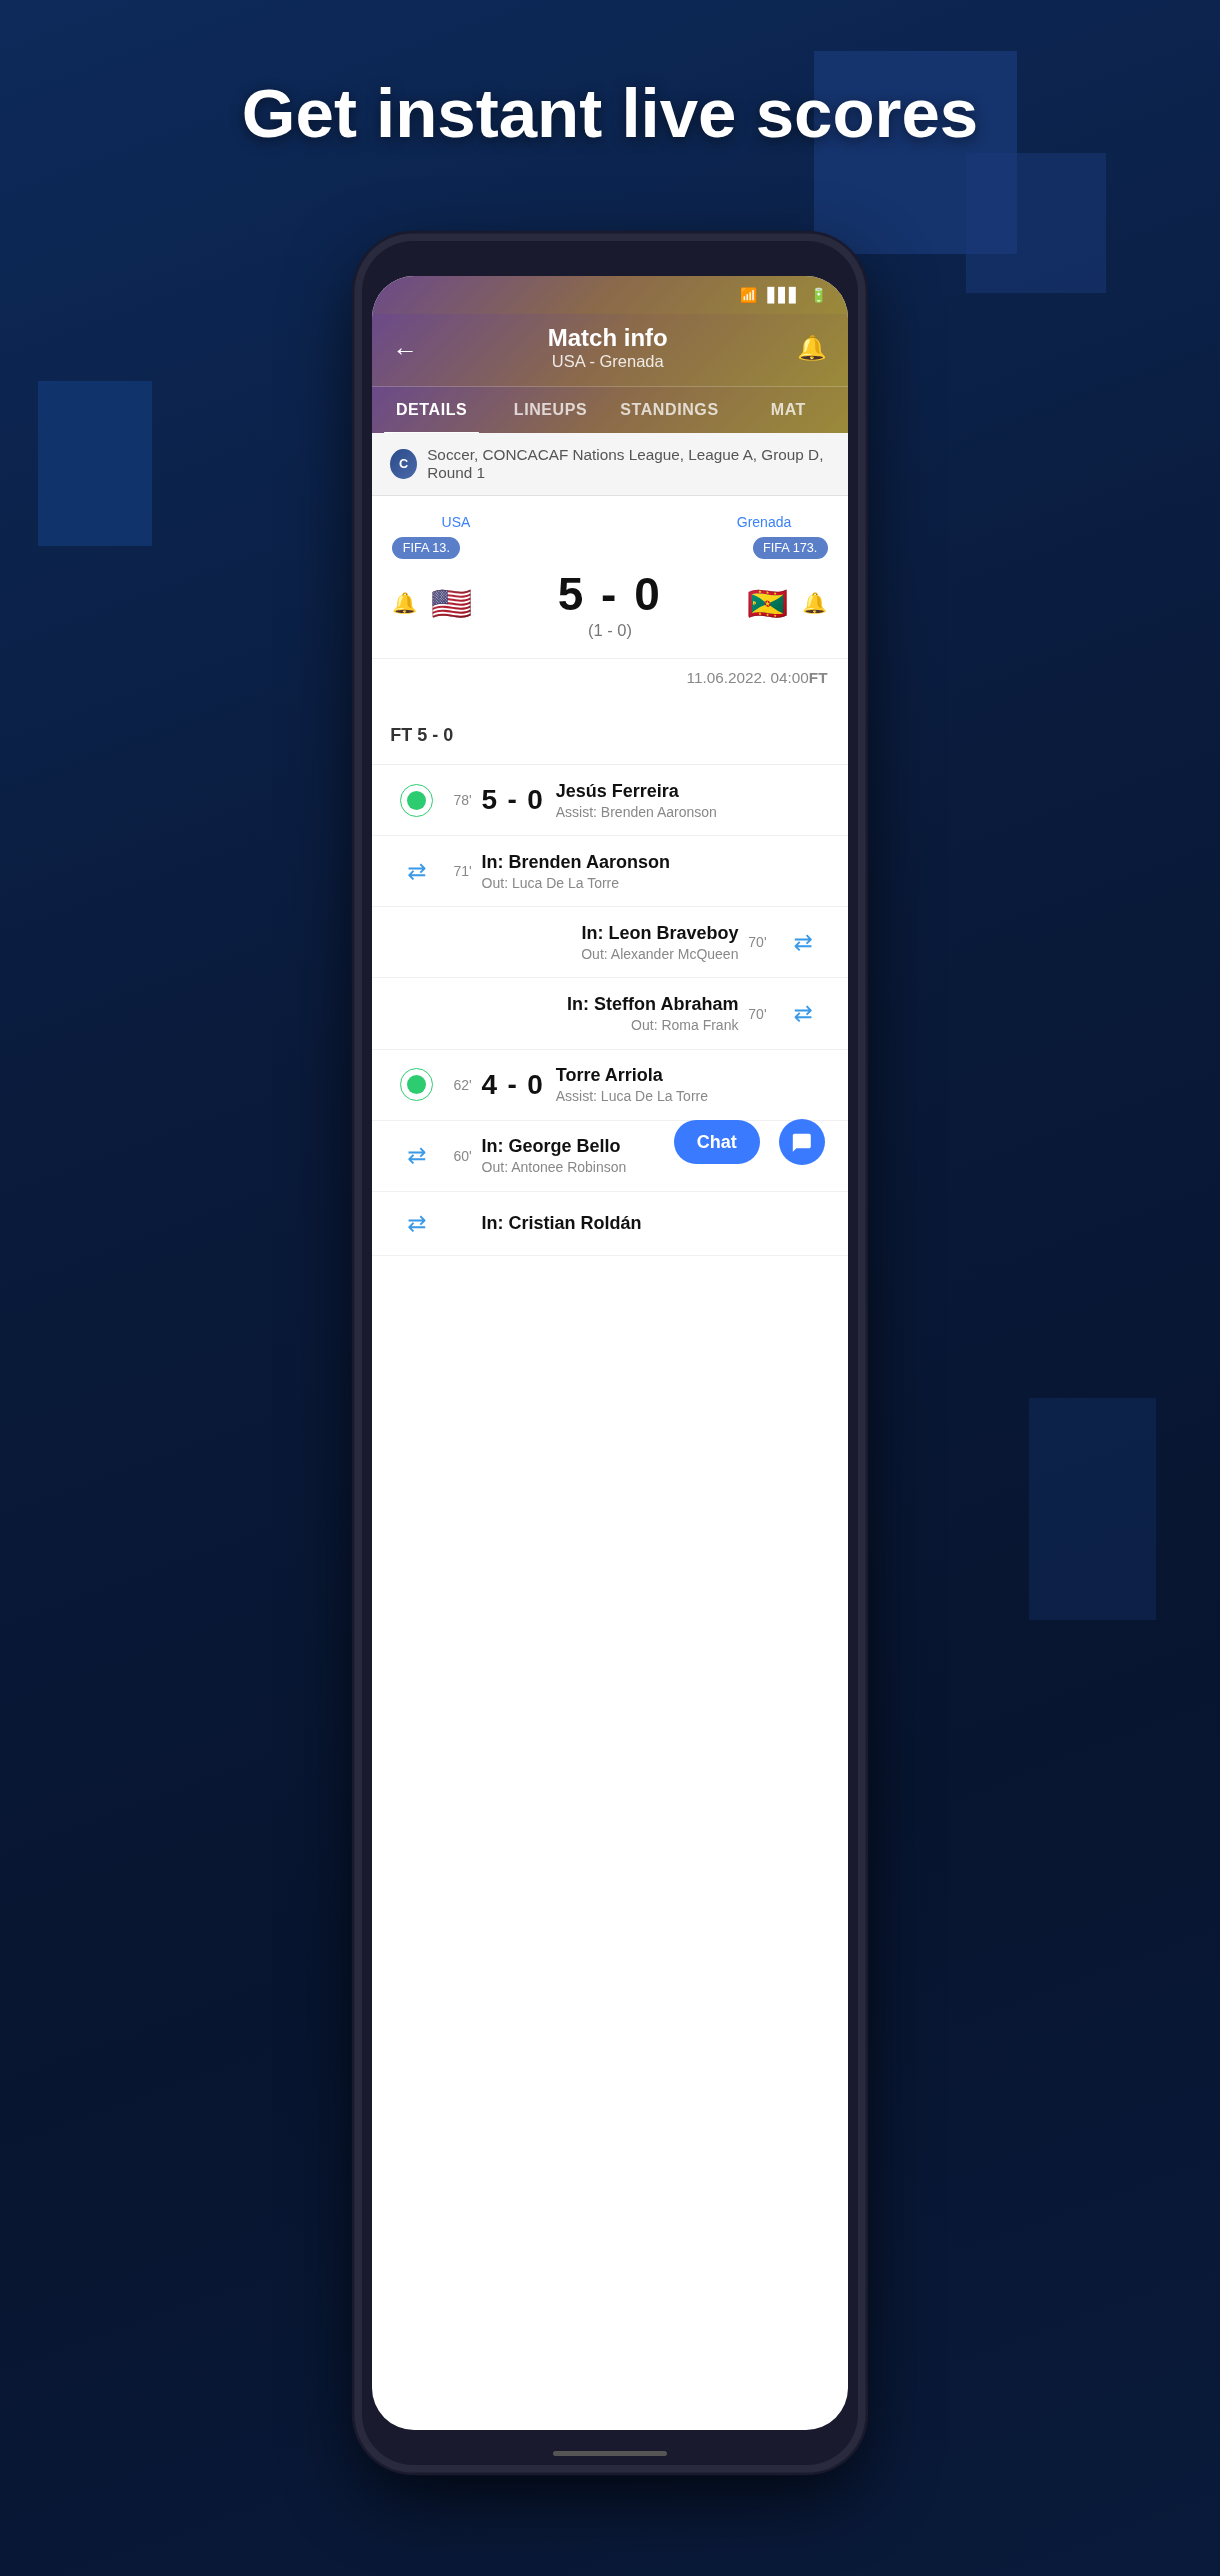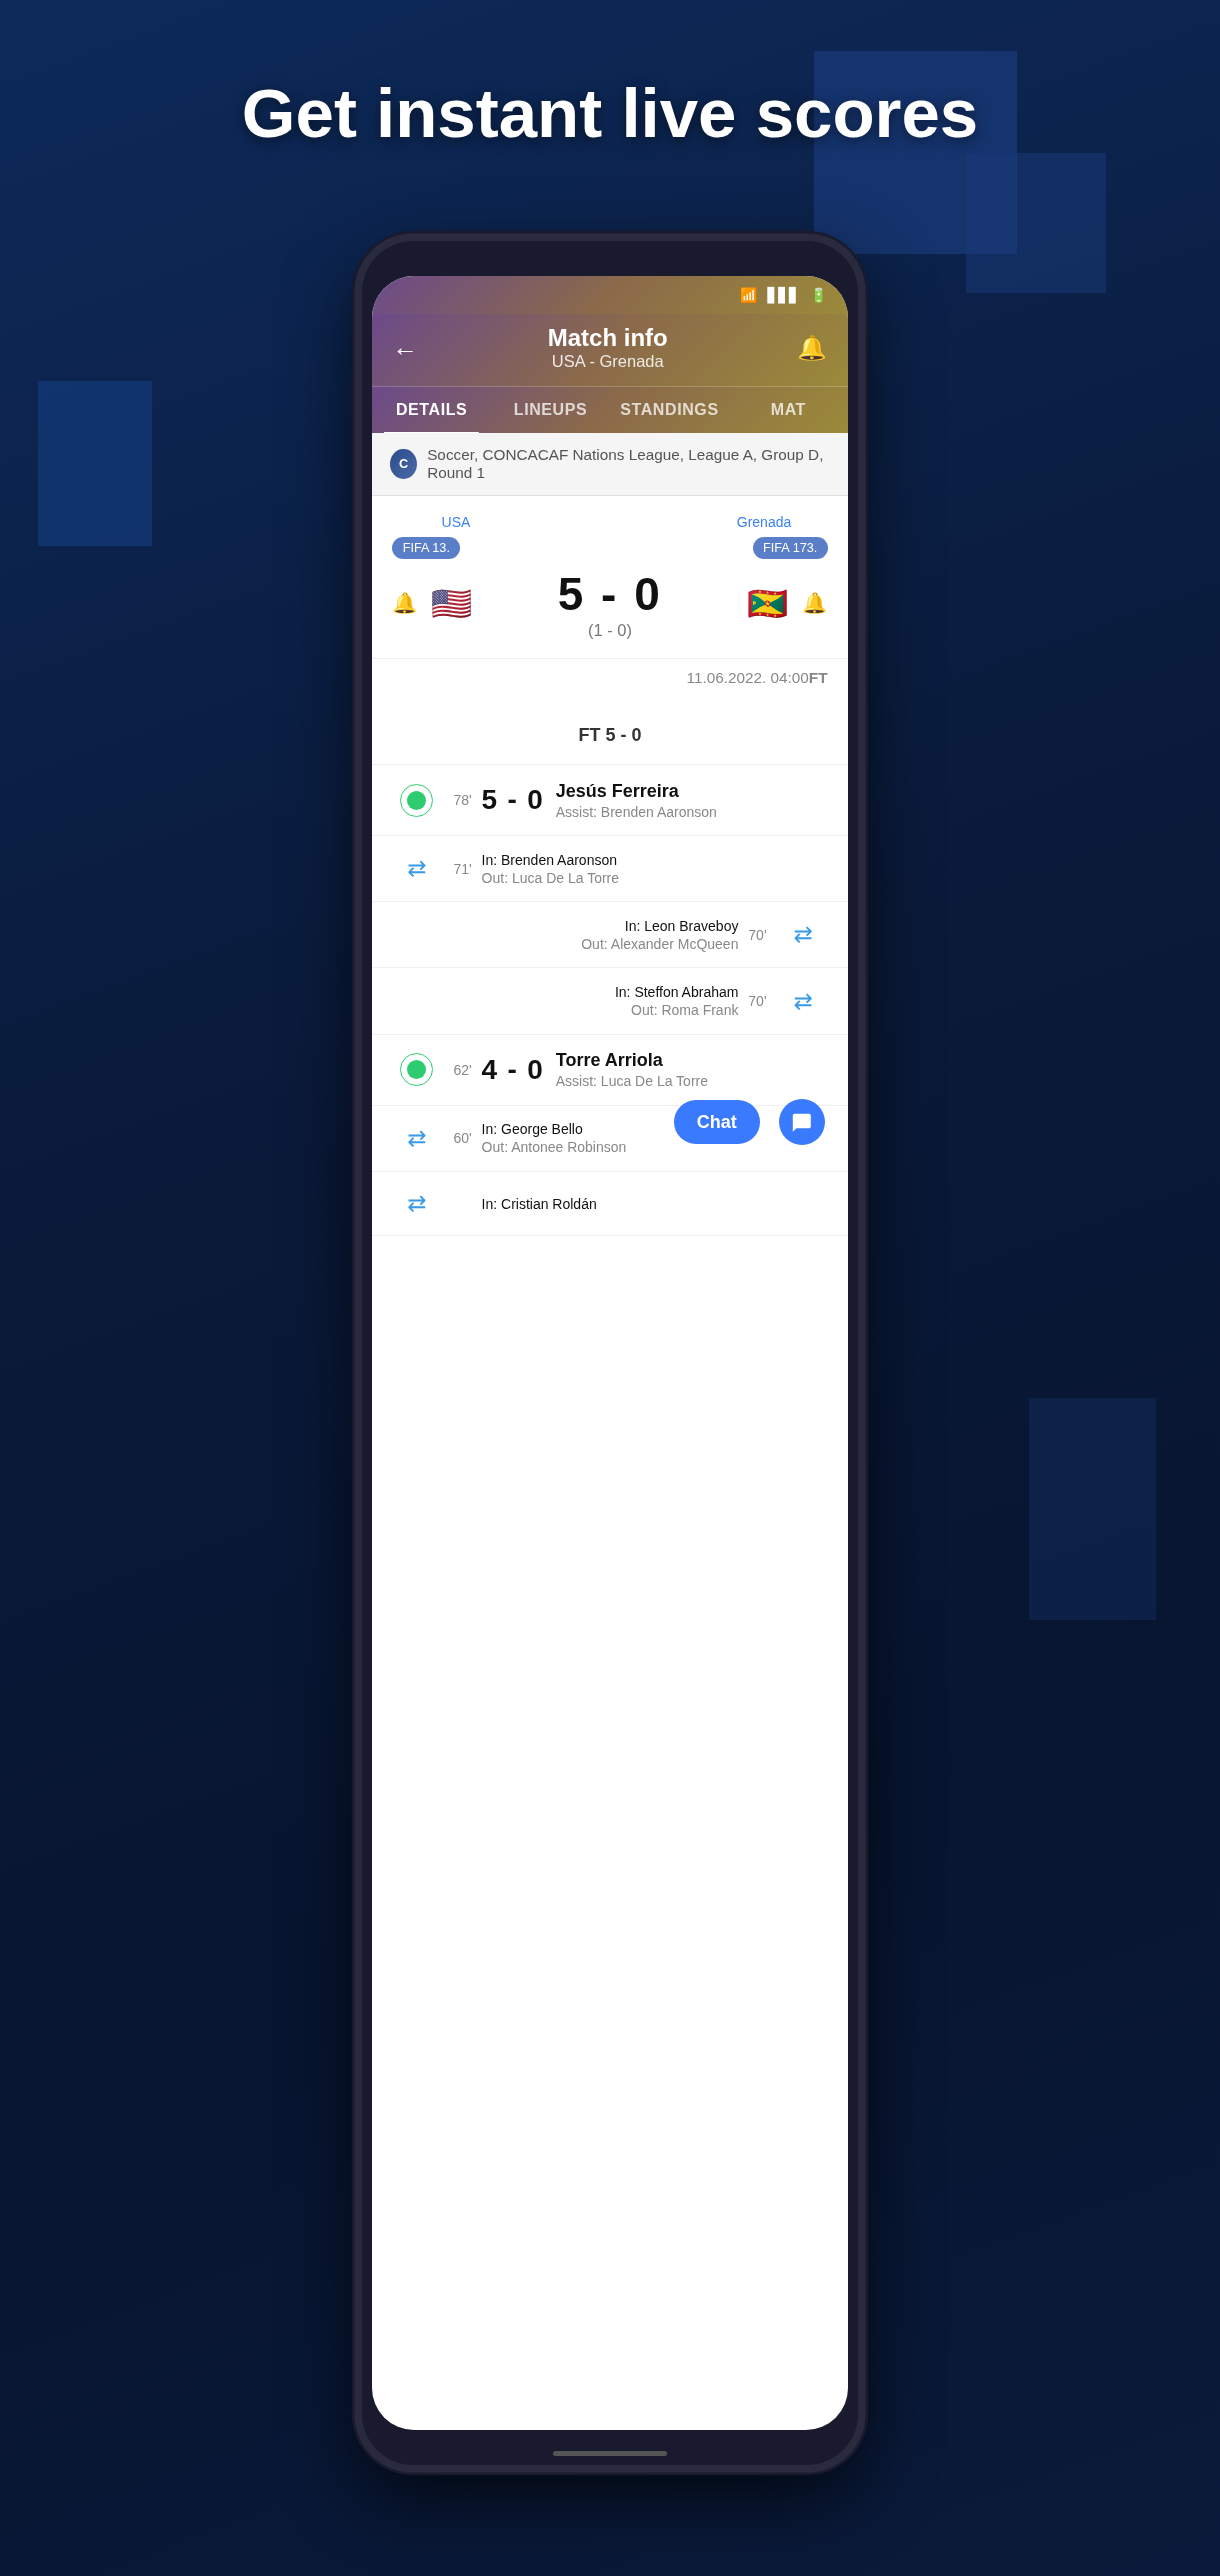--- a/index.html
+++ b/index.html
@@ -342,21 +342,20 @@
     }
 
     
     .events-section {
       background: white;
       margin-top: 10.2px;
       border-radius: 10.2px 10.2px 0 0;
     }
 
     .events-header {
-      text-align: center;
       padding: 18px;
       font-size: 18px;
       font-weight: 700;
       color: #333;
       border-bottom: 0.6px solid #eee;
     }
 
     .event-row {
       display: flex;
       align-items: center;
@@ -424,22 +423,22 @@
       color: #111;
     }
 
     .event-assist {
       font-size: 14px;
       color: #888;
       margin-top: 2.5px;
     }
 
     .event-sub-in {
-      font-size: 14px;
-      font-weight: 400;
+      font-size: 18px;
+      font-weight: 700;
       color: #111;
     }
 
     .event-sub-out {
       font-size: 14px;
       color: #888;
       margin-top: 2.5px;
     }
 
     

